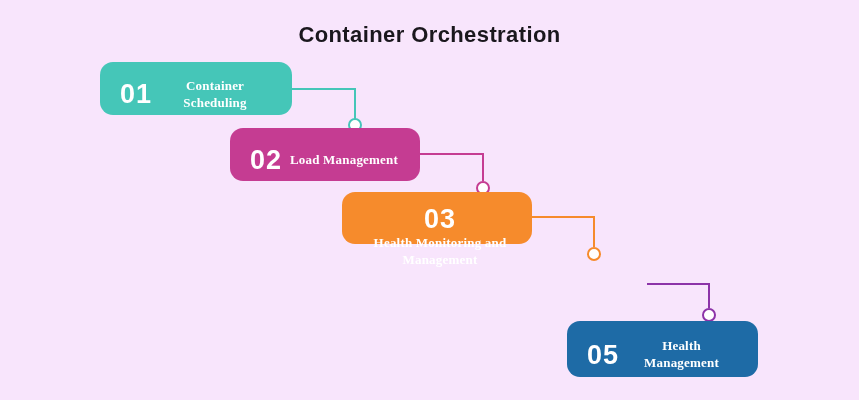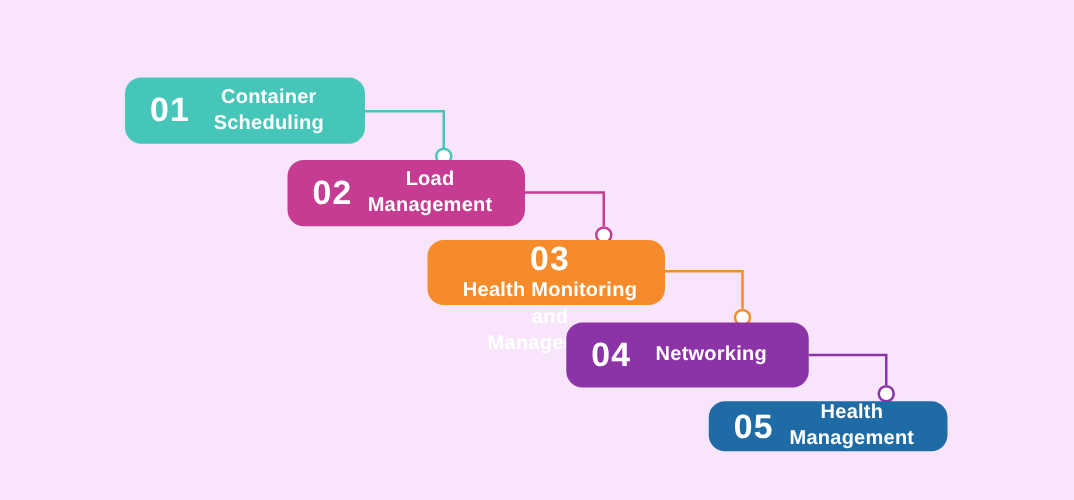--- a/index.html
+++ b/index.html
@@ -25,57 +25,59 @@
     letter-spacing: 0.4px;
     color: #1A171D;
     margin: 0;
   }
   .step {
     position: absolute;
     display: flex;
     align-items: center;
     border-radius: 13px;
     color: #ffffff;
-    padding: 0 14px 0 20px;
+    padding: 12px 14px 0 20px;
     box-sizing: border-box;
   }
   .step .num {
     font-size: 27px;
     font-weight: 700;
     letter-spacing: 1px;
     flex: 0 0 auto;
   }
   .step .label {
     flex: 1 1 auto;
     text-align: center;
-    font-size: 16px;
+    font-size: 13px;
     font-weight: 700;
     letter-spacing: 0.2px;
     line-height: 1.3;
     white-space: pre-line;
     padding: 0 4px;
+    font-family: Liberation Serif, serif;
   }
   .s1 { left: 100px; top:  62px; width: 192px; height: 53px; }
   .s2 { left: 230px; top: 128px; width: 190px; height: 53px; justify-content: flex-end; }
   .s3 { left: 342px; top: 192px; width: 190px; height: 52px; }
   .s4 { left: 453px; top: 258px; width: 194px; height: 52px; }
-  .s5 { left: 567px; top: 321px; width: 191px; height: 40px; }
+  .s5 { left: 567px; top: 321px; width: 191px; height: 56px; }
   .overlay {
     position: absolute;
     top: 0; left: 0;
     width: 859px;
     height: 400px;
     pointer-events: none;
   }
 </style>
 </head>
 <body>
 
 <div class="canvas" style="background-color: rgb(248, 229, 252);">
 
+  <h1 class="title">Container Orchestration</h1>
 
   <svg class="overlay" width="859" height="400" viewBox="0 0 859 400" fill="none">
     <path d="M292 89 L355 89 L355 119" stroke-width="2" fill="none" stroke="#45C6B8"></path>
     <path d="M420 154 L483 154 L483 181" stroke-width="2" fill="none" stroke="#C53C92"></path>
     <path d="M532 217 L594 217 L594 247" stroke-width="2" fill="none" stroke="#F68B2C"></path>
     <path d="M647 284 L709 284 L709 308" stroke-width="2" fill="none" stroke="#8C33A8"></path>
     <circle cx="355" cy="125" r="6" fill="#ffffff" stroke-width="2" stroke="#45C6B8"></circle>
     <circle cx="483" cy="188" r="6" fill="#ffffff" stroke-width="2" stroke="#C53C92"></circle>
     <circle cx="594" cy="254" r="6" fill="#ffffff" stroke-width="2" stroke="#F68B2C"></circle>
     <circle cx="709" cy="315" r="6" fill="#ffffff" stroke-width="2" stroke="#8C33A8"></circle>
@@ -90,24 +92,20 @@
     <span class="num">02</span>
     <span class="label">Load Management</span>
   </div>
 
   <div class="step s3" style="background-color: rgb(246, 139, 44); flex-direction: column;">
     <span class="num">03</span>
     <span class="label">Health Monitoring and
 Management</span>
   </div>
 
-  <div class="step s4" style="background-color: rgb(140, 51, 168);">
-    <span class="num">04</span>
-    <span class="label">Networking</span>
-  </div>
 
   <div class="step s5" style="background-color: rgb(30, 107, 166);">
     <span class="num">05</span>
     <span class="label">Health
 Management</span>
   </div>
 
 </div>
 
 </body></html>

